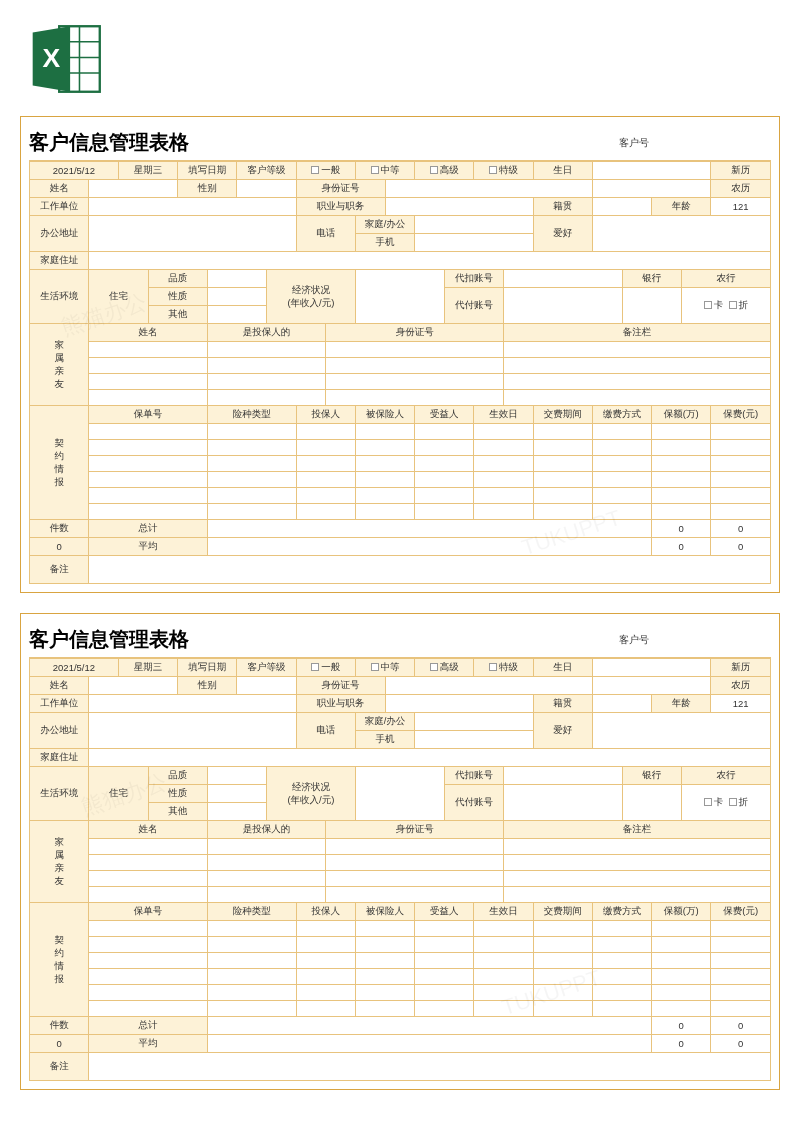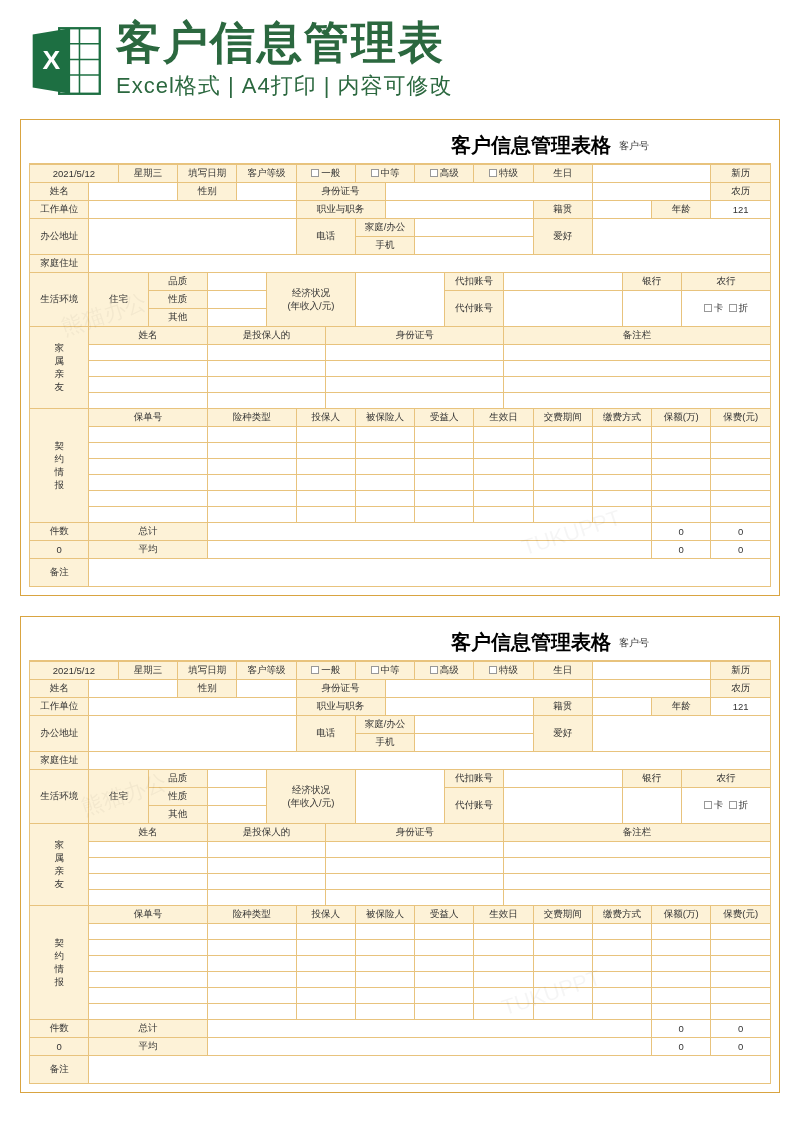--- a/index.html
+++ b/index.html
@@ -4,45 +4,41 @@
 <style>
   * { margin:0; padding:0; box-sizing:border-box; }
   body { width:800px; height:1130px; background:#fff; font-family:"Microsoft YaHei",Arial,sans-serif; position:relative; }
   .header { display:flex; align-items:center; padding:20px 28px 8px; gap:10px; }
   .xicon { width:78px; height:78px; flex:0 0 auto; }
   .htext h1 { color:#2b683f; font-size:45px; font-weight:900; letter-spacing:2px; line-height:1; }
   .htext .sub { color:#2b683f; font-size:22px; margin-top:6px; letter-spacing:1px; }
   .preview-area { padding:10px 20px 20px; display:flex; flex-direction:column; gap:20px; }
   .sheet { background:#fff; border:1px solid #d9a441; padding:8px; font-size:9.5px; color:#333; }
   .title-row { display:flex; align-items:center; border-bottom:1px solid #e8c37d; }
-  .title-row .ttl { flex:1; text-align:right; font-size:20px; font-weight:700; color:#000; padding:4px 0; }
+  .title-row .ttl { flex:1; text-align:left; font-size:20px; font-weight:700; color:#000; padding:4px 0; }
   .title-row .khh { flex:0 0 160px; padding-left:8px; font-size:10px; }
   table { border-collapse:collapse; width:100%; table-layout:fixed; }
   td { border:1px solid #e8c37d; padding:2px 3px; height:16px; vertical-align:middle; text-align:center; font-size:9.5px; overflow:hidden; }
   td.y { background:#fdf2d7; }
   .cb { display:inline-block; width:8px; height:8px; border:1px solid #999; background:#fff; vertical-align:middle; margin-right:2px; }
   .wm { position:absolute; color:rgba(0,0,0,0.04); font-size:22px; transform:rotate(-18deg); pointer-events:none; }
 </style>
 </head>
 <body>
 
 <div class="header">
   <svg class="xicon" viewBox="0 0 100 100">
     <rect x="40" y="8" width="52" height="84" fill="#fff" stroke="#1d6f42" stroke-width="3"></rect>
     <line x1="40" y1="28" x2="92" y2="28" stroke="#1d6f42" stroke-width="2"></line>
     <line x1="40" y1="48" x2="92" y2="48" stroke="#1d6f42" stroke-width="2"></line>
     <line x1="40" y1="68" x2="92" y2="68" stroke="#1d6f42" stroke-width="2"></line>
     <line x1="66" y1="8" x2="66" y2="92" stroke="#1d6f42" stroke-width="2"></line>
     <polygon points="6,16 54,8 54,92 6,84" fill="#1d6f42"></polygon>
     <text x="30" y="60" font-size="34" fill="#fff" text-anchor="middle" font-weight="700">X</text>
   </svg>
-  <div class="htext">
-    <h1>客户信息管理表</h1>
-    <div class="sub">Excel格式 | A4打印 | 内容可修改</div>
-  </div>
 </div>
 
 <div class="preview-area">
   <div class="sheet" id="sheet1">
       <div class="title-row">
         <div class="ttl">客户信息管理表格</div>
         <div class="khh">客户号</div>
       </div>
       <table>
         <colgroup>

